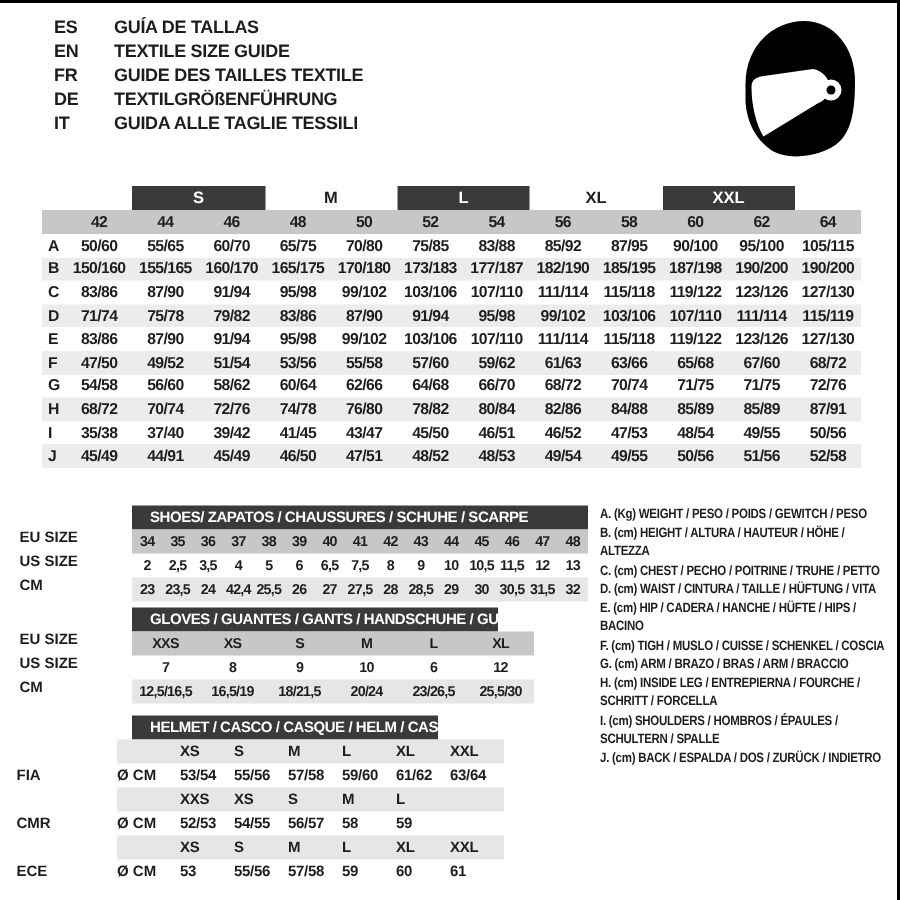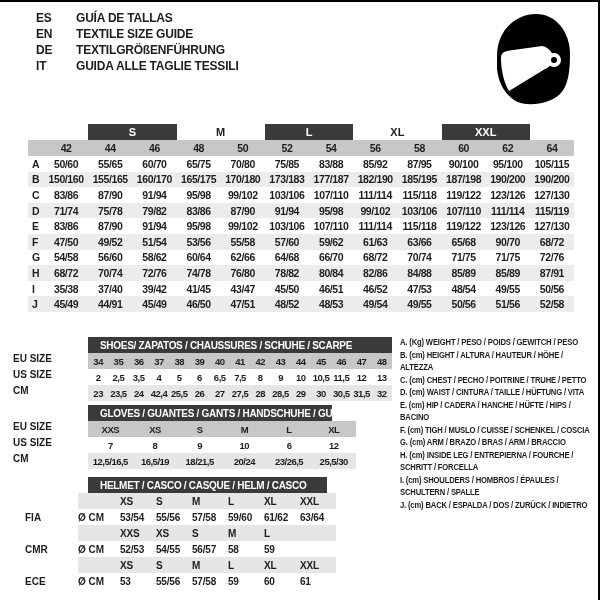--- a/index.html
+++ b/index.html
@@ -42,27 +42,27 @@
   #gloves-table .bar{margin-left:88px;width:244px}
   .sub-row{display:flex;height:16px;align-items:flex-start}
   .sub-label{width:88px;font-weight:bold;font-size:10px;padding-left:13px;box-sizing:border-box}
   .sub-vals{flex:1;display:flex;height:100%;align-items:center}
   .sub-vals.mid{background:var(--mid-gray)}
   .sub-vals.light{background:var(--light-gray)}
   .sub-cell{flex:1;text-align:center;font-weight:bold;font-size:9.5px;letter-spacing:-0.5px;white-space:nowrap}
 
   
   #helmet-table{top:477px;width:340px}
-  #helmet-table .bar{margin-left:88px;width:239px}
+  #helmet-table .bar{margin-left:88px;width:204px}
   .helm-size-row{margin-left:78px;padding-left:42px;width:216px;background:var(--light-gray);
     display:grid;grid-template-columns:repeat(6,36px);height:16px;align-items:center;
     font-weight:bold;font-size:10px}
   .helm-data-row{display:grid;grid-template-columns:78px 42px repeat(6,36px);
     height:16px;align-items:center;font-size:10px}
-  .helm-label{font-weight:bold;padding-left:25px}
+  .helm-label{font-weight:bold;padding-left:11px}
   .helm-unit{font-weight:bold}
   .helm-cell{font-weight:bold;letter-spacing:-0.2px;white-space:nowrap}
 
   
   .legend{position:absolute;left:400px;top:336px;width:232px}
   .legend-item{font-weight:bold;font-size:9px;line-height:12.5px;letter-spacing:-0.2px;
     width:232px;transform:scaleX(0.85);transform-origin:0 0}
 </style>
 </head>
 <body>
@@ -71,20 +71,24 @@
 <div class="frame-right"></div>
 
 <div class="lang-block" id="langs">
     <div class="lang-row">
       <div class="lang-code">ES</div>
       <div class="lang-text">GUÍA DE TALLAS</div>
     </div>
     <div class="lang-row">
       <div class="lang-code">EN</div>
       <div class="lang-text">TEXTILE SIZE GUIDE</div>
+    </div>
+    <div class="lang-row">
+      <div class="lang-code">FR</div>
+      <div class="lang-text">GUIDE DES TAILLES TEXTILE</div>
     </div>
     <div class="lang-row">
       <div class="lang-code">DE</div>
       <div class="lang-text">TEXTILGRÖßENFÜHRUNG</div>
     </div>
     <div class="lang-row">
       <div class="lang-code">IT</div>
       <div class="lang-text">GUIDA ALLE TAGLIE TESSILI</div>
     </div>
   </div>
@@ -202,21 +206,21 @@
         <div class="cell">47/50</div>
         <div class="cell">49/52</div>
         <div class="cell">51/54</div>
         <div class="cell">53/56</div>
         <div class="cell">55/58</div>
         <div class="cell">57/60</div>
         <div class="cell">59/62</div>
         <div class="cell">61/63</div>
         <div class="cell">63/66</div>
         <div class="cell">65/68</div>
-        <div class="cell">90/70</div>
+        <div class="cell">67/60</div>
         <div class="cell">68/72</div>
       </div>
       <div class="trow grid13">
         <div class="cell letter">G</div>
         <div class="cell">54/58</div>
         <div class="cell">56/60</div>
         <div class="cell">58/62</div>
         <div class="cell">60/64</div>
         <div class="cell">62/66</div>
         <div class="cell">64/68</div>

